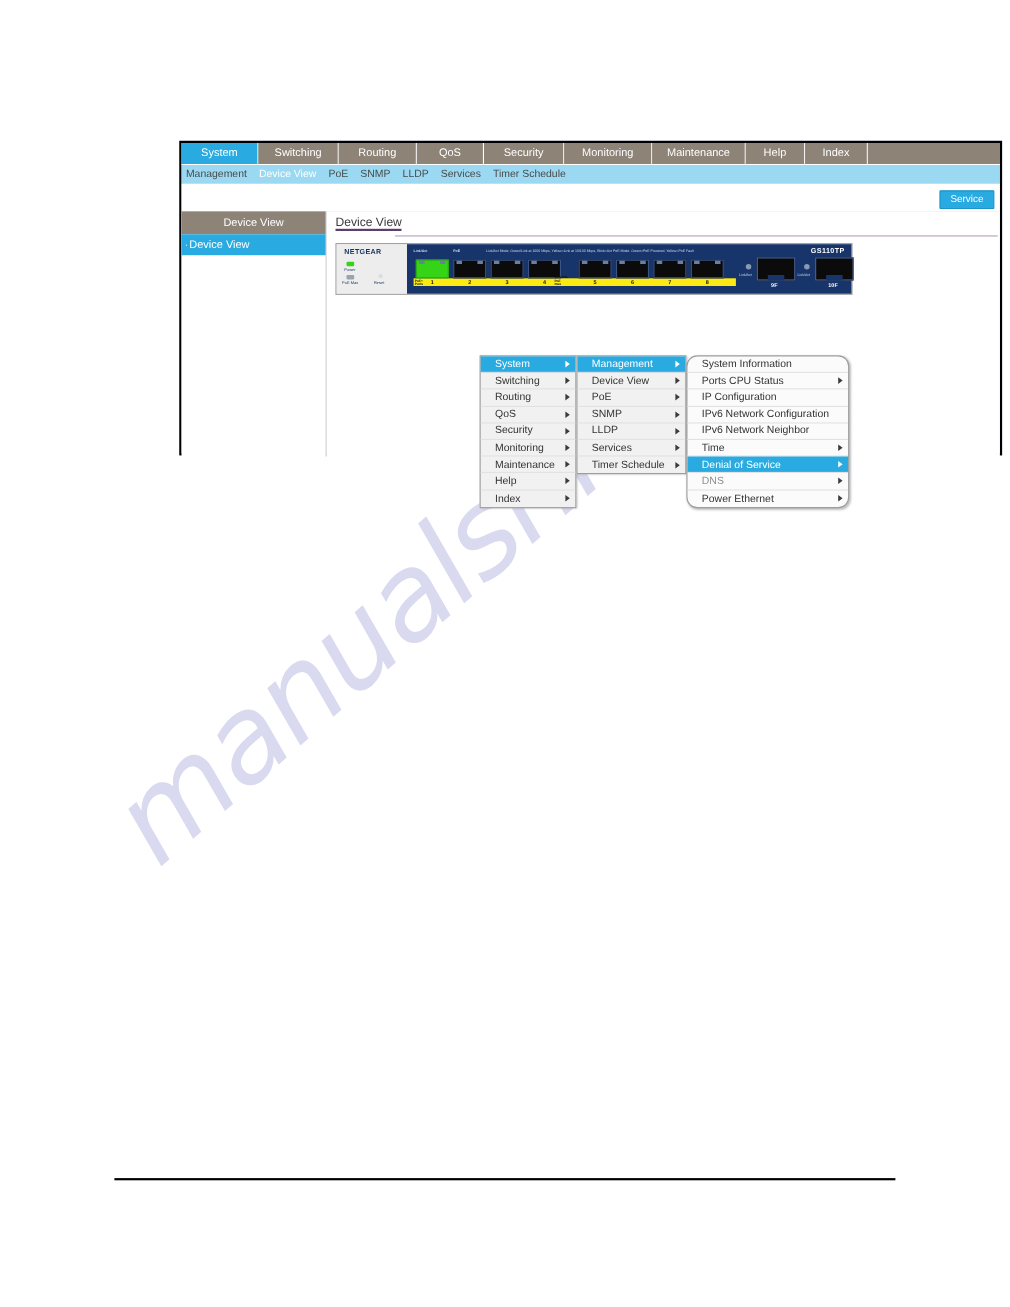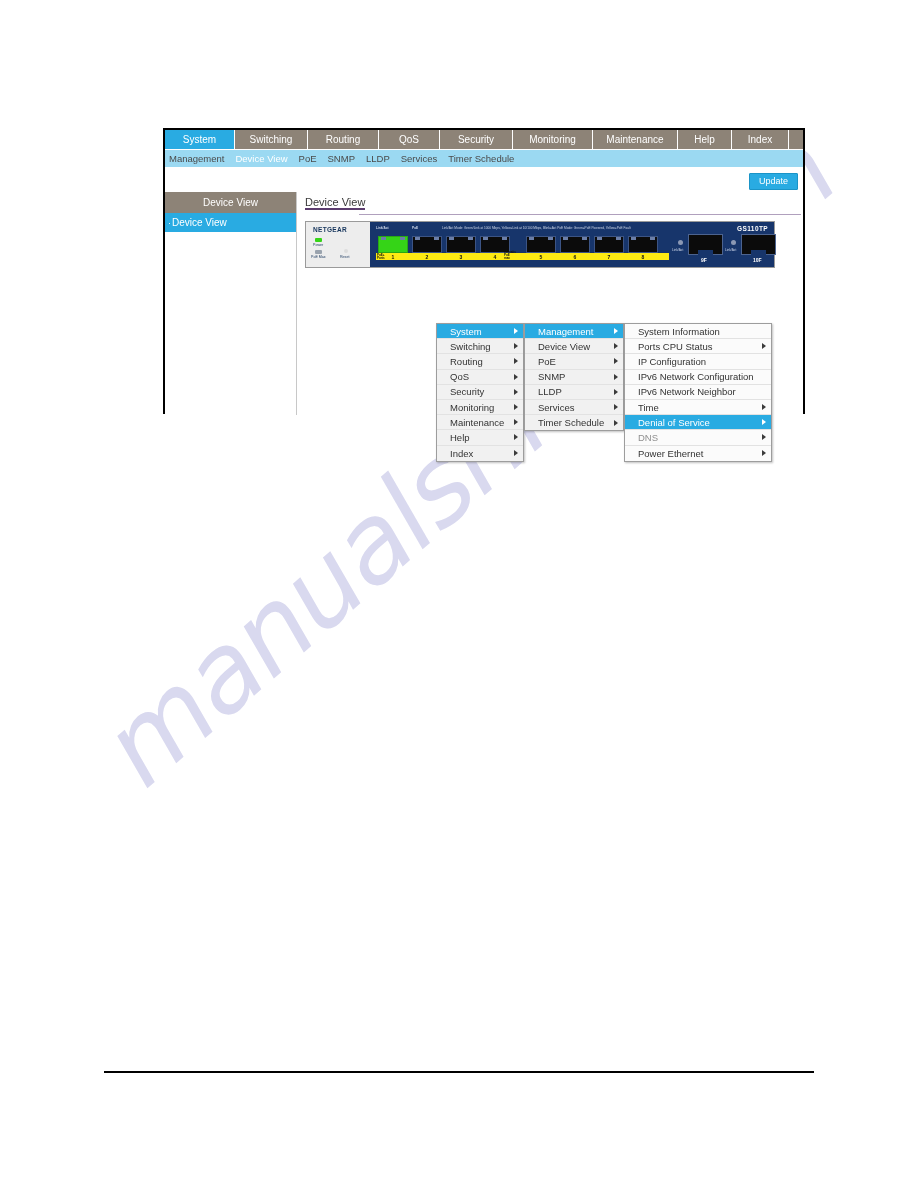--- a/index.html
+++ b/index.html
@@ -37,21 +37,21 @@
     transform: rotate(-41deg);
     transform-origin: left center;
     letter-spacing: -2px;
   }
 
   
   .shot {
     position: absolute;
     left: 163px;
     top: 128px;
-    width: 642px;
+    width: 748px;
     height: 286px;
     border: 2px solid #000000;
     background: #c4b5fd;
     box-sizing: border-box;
     z-index: 2;
   }
 
   
   .tabbar {
     display: flex;
@@ -297,21 +297,21 @@
 
   
   .menu {
     position: absolute;
     background: #f1f1f1;
     border: 1px solid #9d9d9d;
     box-sizing: border-box;
     z-index: 8;
     box-shadow: 1px 1px 2px rgba(0,0,0,0.25);
   }
-  .menu.white { background: #fbfbfb; }
+  .menu.white { background: #fbfbfb; border-radius: 10px; }
   .mi {
     height: 15.2px;
     display: flex;
     align-items: center;
     font-size: 9.5px;
     color: #333333;
     padding-left: 13px;
     padding-right: 4px;
     position: relative;
     border-bottom: 1px solid #e2e2e2;
@@ -378,21 +378,21 @@
       <div class="subitem">Management</div>
       <div class="subitem active">Device View</div>
       <div class="subitem">PoE</div>
       <div class="subitem">SNMP</div>
       <div class="subitem">LLDP</div>
       <div class="subitem">Services</div>
       <div class="subitem">Timer Schedule</div>
     </div>
 
   <div class="updatestrip">
-    <div class="update-btn">Update</div>
+    <div class="update-btn">Service</div>
   </div>
 
   <div class="body-split">
 
     <div class="sidebar">
       <div class="sidebar-header">Device View</div>
       <div class="sidebar-item">
         <span class="bullet">·</span><span>Device View</span>
       </div>
     </div>

